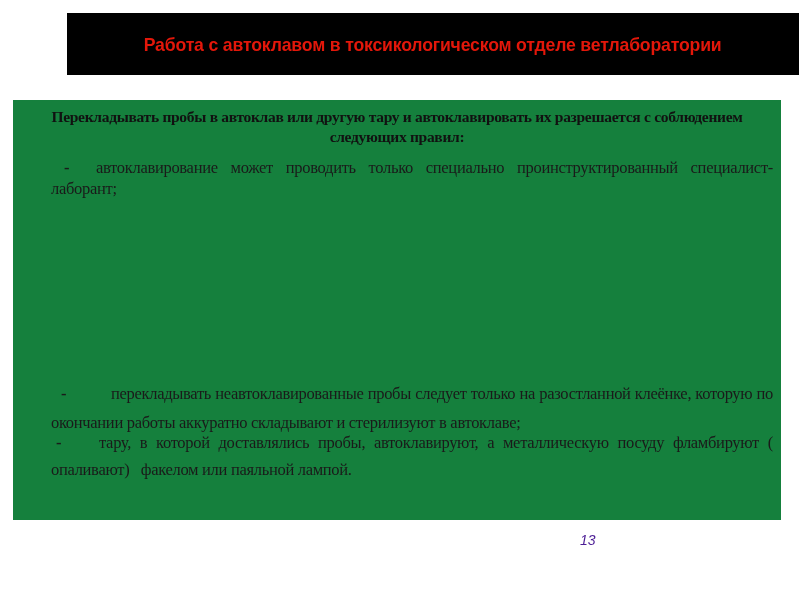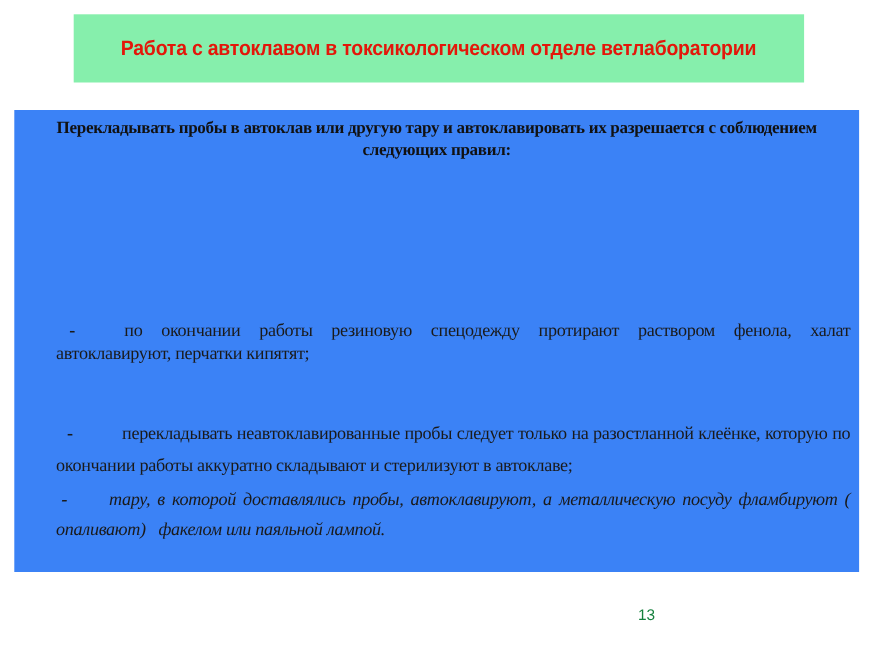--- a/index.html
+++ b/index.html
@@ -2,34 +2,34 @@
 <html><head>
 <meta charset="utf-8">
 <style>
   html, body { margin: 0; padding: 0; }
   body {
     width: 800px; height: 600px; position: relative; overflow: hidden;
     background: #ffffff;
     font-family: "Liberation Serif", serif;
   }
   .title-box {
-    position: absolute; left: 67px; top: 13px; width: 664px; height: 62px;
-    background: #86efac;
+    position: absolute; left: 67px; top: 13px; width: 732px; height: 62px;
+    background: #000000;
     display: flex; align-items: center; justify-content: center;
     text-align: center;
   }
   .title-text {
     font-family: "Liberation Sans", sans-serif;
     color: #e3170a; font-size: 19px; font-weight: bold; line-height: 27px;
     letter-spacing: -0.2px;
     transform: scaleX(0.93);
   }
   .content-box {
     position: absolute; left: 13px; top: 100px; width: 768px; height: 420px;
-    background: #3b82f6;
+    background: #15803d;
   }
   .intro {
     position: absolute; left: 20px; top: 7px; width: 728px;
     text-align: center; font-weight: bold; font-size: 15.5px; line-height: 20px;
     color: #111;
     letter-spacing: -0.3px;
   }
   .rule {
     position: absolute; left: 38px; width: 722px;
     font-size: 16.5px; color: #1a1a1a; text-align: justify;
@@ -37,40 +37,40 @@
   }
   .rule .dash { display: inline-block; font-weight: bold; }
   .r1 { top: 57px; line-height: 21px; }
   .r1 .dash { margin-left: 13px; width: 32px; }
   .r2 { top: 124px; line-height: 21px; }
   .r2 .dash { margin-left: 14px; width: 50px; }
   .r3 { top: 189px; line-height: 21px; }
   .r3 .dash { margin-left: 12px; width: 50px; }
   .r4 { top: 248px; line-height: 29px; margin-top: 31px; }
   .r4 .dash { margin-left: 10px; width: 50px; }
-  .r5 { top: 340px; line-height: 27px; font-style: italic; }
+  .r5 { top: 329px; line-height: 27px; }
   .r5 .dash { margin-left: 5px; width: 43px; }
   .page-number {
-    position: absolute; left: 580px; top: 551px;
+    position: absolute; left: 580px; top: 532px;
     font-family: "Liberation Sans", sans-serif;
-    font-size: 14px; color: #15803d;
+    font-size: 14px; color: #4c1d95; font-style: italic;
   }
 </style>
 </head>
 <body>
 
 <div class="title-box">
   <div class="title-text">Работа с автоклавом в токсикологическом отделе ветлаборатории</div>
 </div>
 
 <div class="content-box">
   <div class="intro">Перекладывать пробы в автоклав или другую тару и автоклавировать их разрешается с соблюдением следующих правил:</div>
 
-  <div class="rule r3">
-    <span class="dash">-</span><span>по окончании работы резиновую спецодежду протирают раствором фенола, халат автоклавируют, перчатки кипятят;</span>
+  <div class="rule r1">
+    <span class="dash">-</span><span>автоклавирование может проводить только специально проинструктированный специалист-лаборант;</span>
   </div>
   <div class="rule r4">
     <span class="dash">-</span><span>перекладывать неавтоклавированные пробы следует только на разостланной клеёнке, которую по окончании работы аккуратно складывают и стерилизуют в автоклаве;</span>
   </div>
   <div class="rule r5">
     <span class="dash">-</span><span style="white-space: pre-wrap;">тару, в которой доставлялись пробы, автоклавируют, а металлическую посуду фламбируют (  опаливают)   факелом или паяльной лампой.</span>
   </div>
 </div>
 
 <div class="page-number">13</div>

